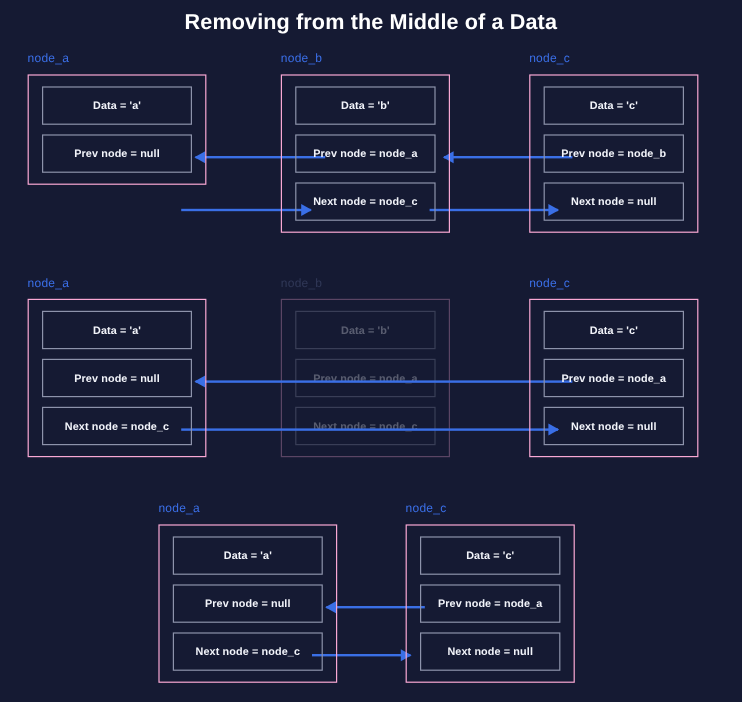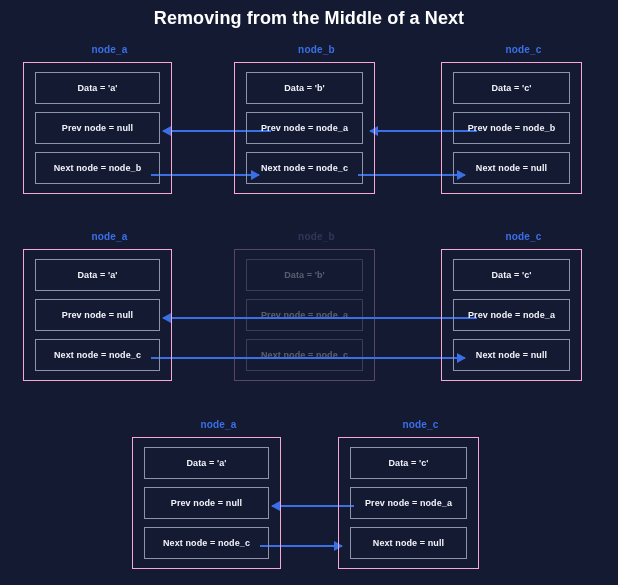--- a/index.html
+++ b/index.html
@@ -31,26 +31,25 @@
     letter-spacing: 0.1px;
   }
 
   
   .node-group {
     position: absolute;
   }
   .node-label {
     position: absolute;
     top: 0;
-    left: 12px;
+    left: 0;
     width: 100%;
-    text-align: center;
     color: #3b6fe8;
     font-size: 10px;
-    font-weight: bold;
+    font-weight: normal;
     letter-spacing: 0.2px;
   }
   .node-box {
     position: absolute;
     top: 18px;
     left: 0;
     width: 100%;
     box-sizing: border-box;
     border: 1px solid #f9a8d4;
     background: transparent;
@@ -102,33 +101,32 @@
   .arrow.left::after {
     left: -1px;
     border-right: 9px solid #3a6fe6;
   }
 </style>
 </head>
 <body>
 
 <div class="canvas">
 
-  <div class="page-title">Removing from the Middle of a Next</div>
+  <div class="page-title">Removing from the Middle of a Data</div>
 
   <div class="arrow left" style="left:163px; top:130px; width:108px;"></div>
   <div class="arrow right" style="left:151px; top:174px; width:108px;"></div>
   <div class="arrow left" style="left:370px; top:130px; width:107px;"></div>
   <div class="arrow right" style="left:358px; top:174px; width:107px;"></div>
 
   <div class="node-group" style="left:23px; top:44px; width:149px; height:160px;">
     <div class="node-label">node_a</div>
     <div class="node-box">
       <div class="node-field">Data = 'a'</div>
       <div class="node-field">Prev node = null</div>
-      <div class="node-field">Next node = node_b</div>
     </div>
   </div>
 
   <div class="node-group" style="left:234px; top:44px; width:141px; height:160px;">
     <div class="node-label">node_b</div>
     <div class="node-box">
       <div class="node-field">Data = 'b'</div>
       <div class="node-field">Prev node = node_a</div>
       <div class="node-field">Next node = node_c</div>
     </div>

